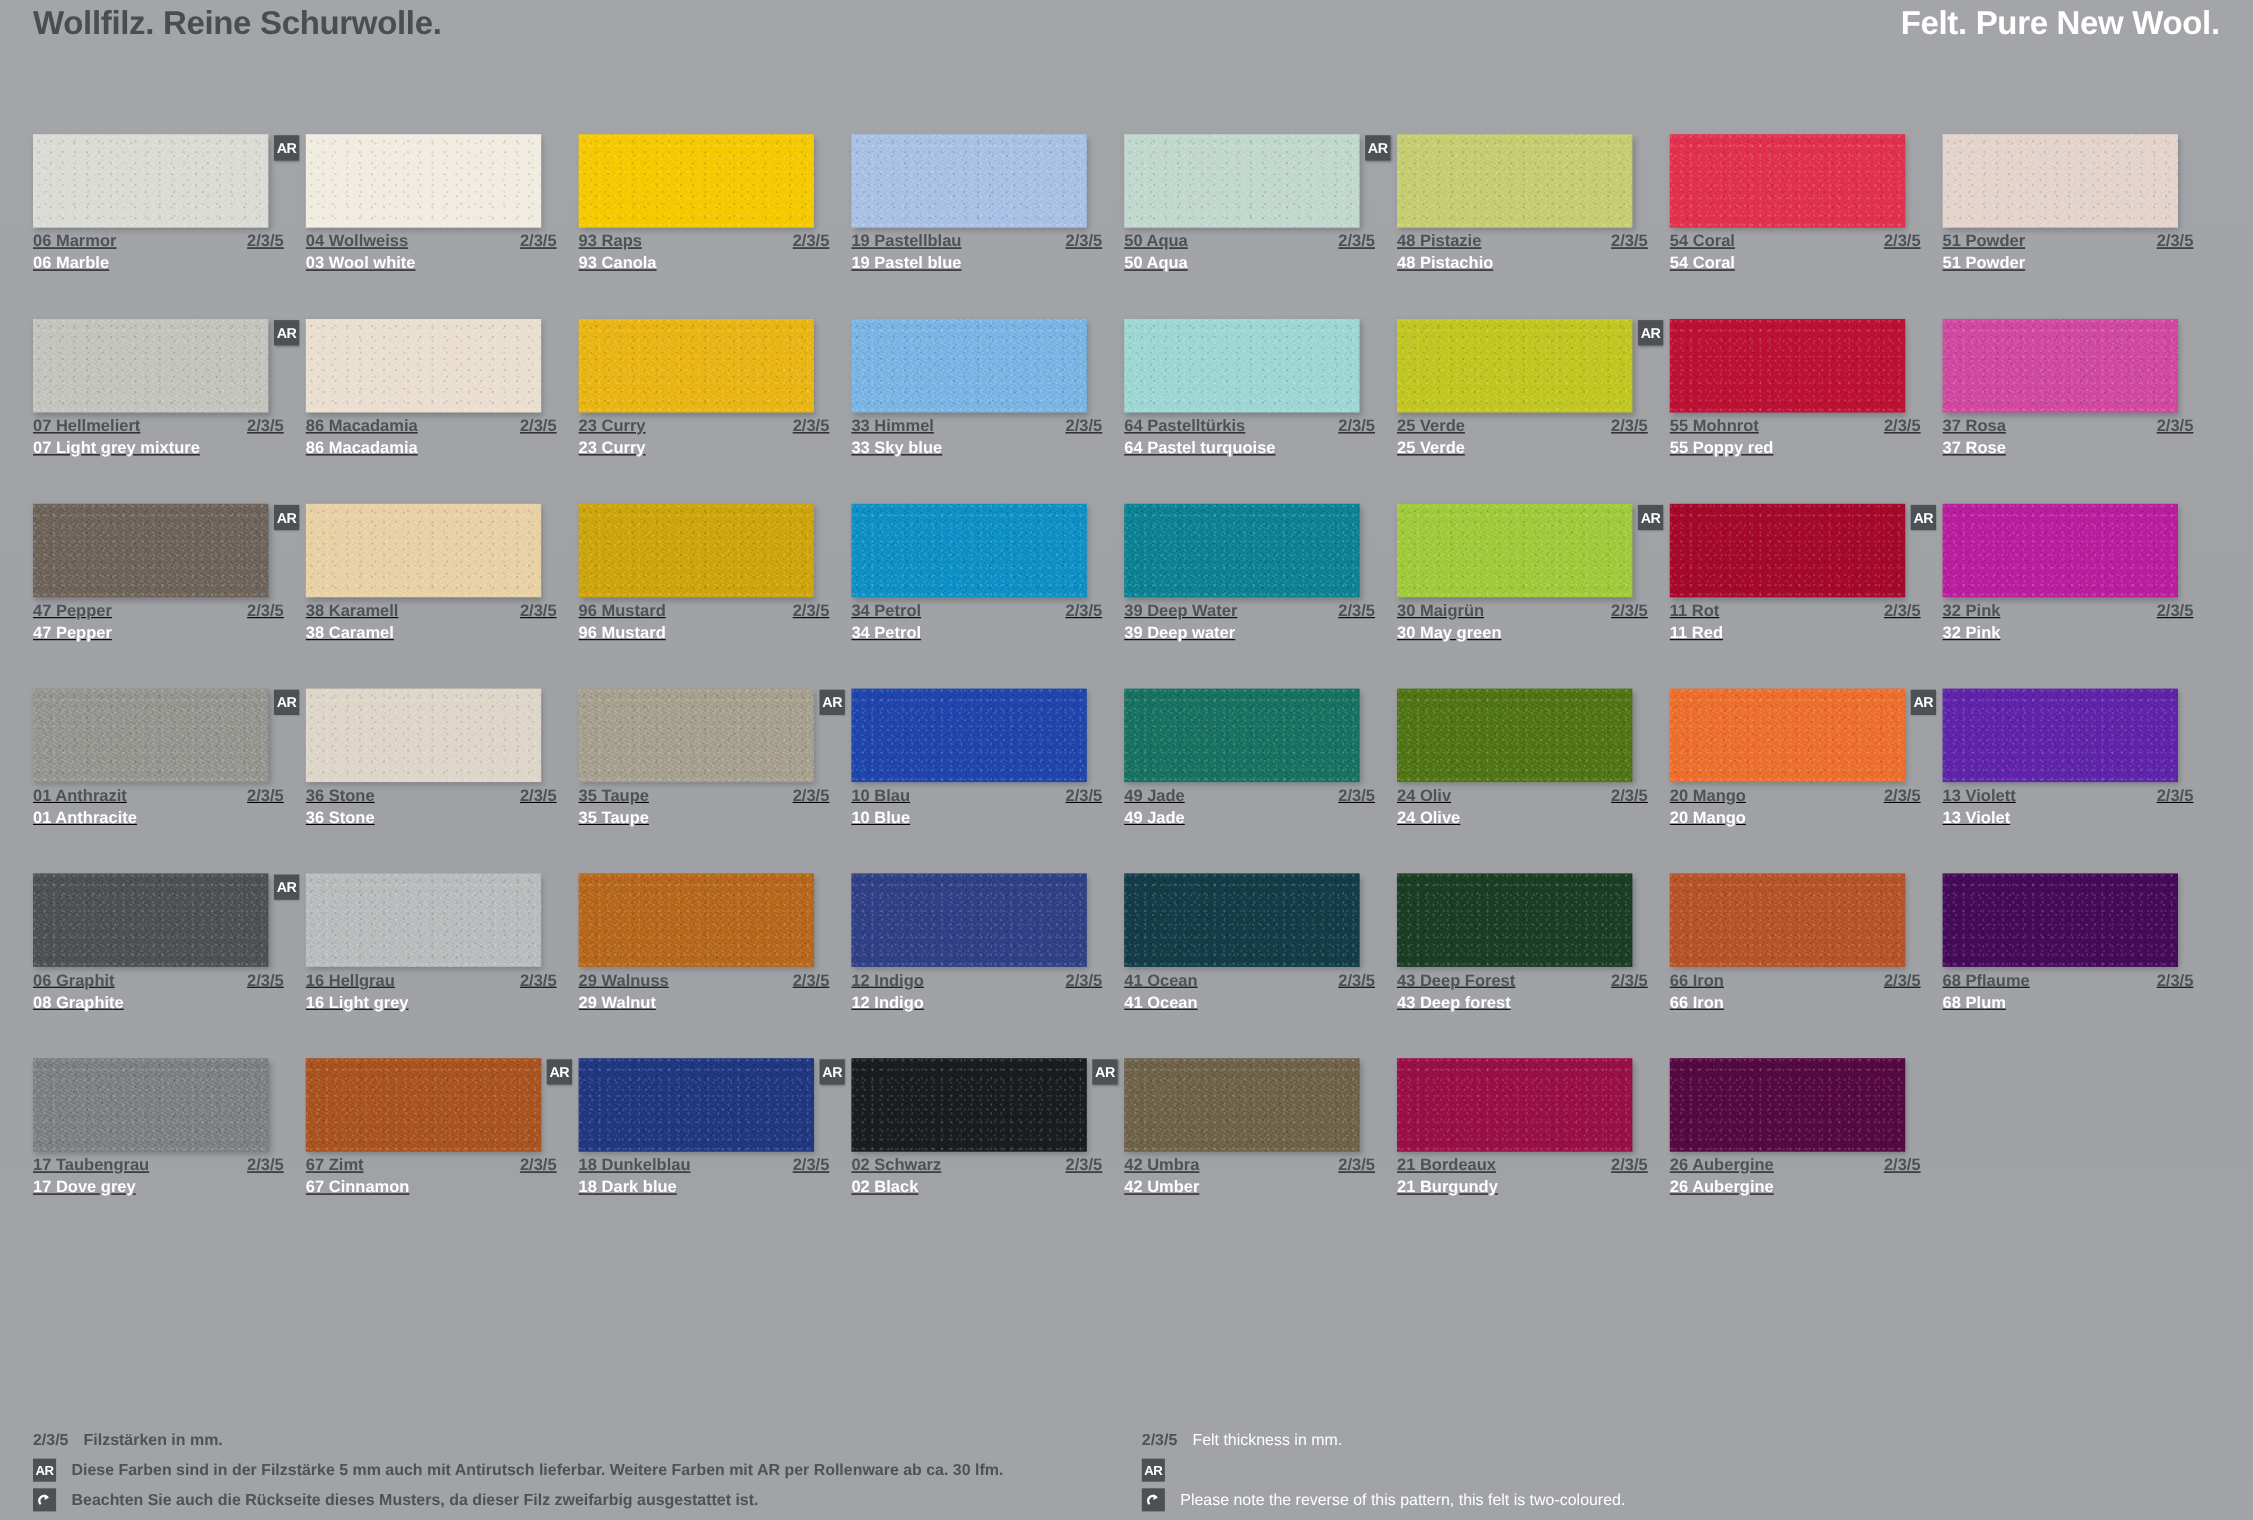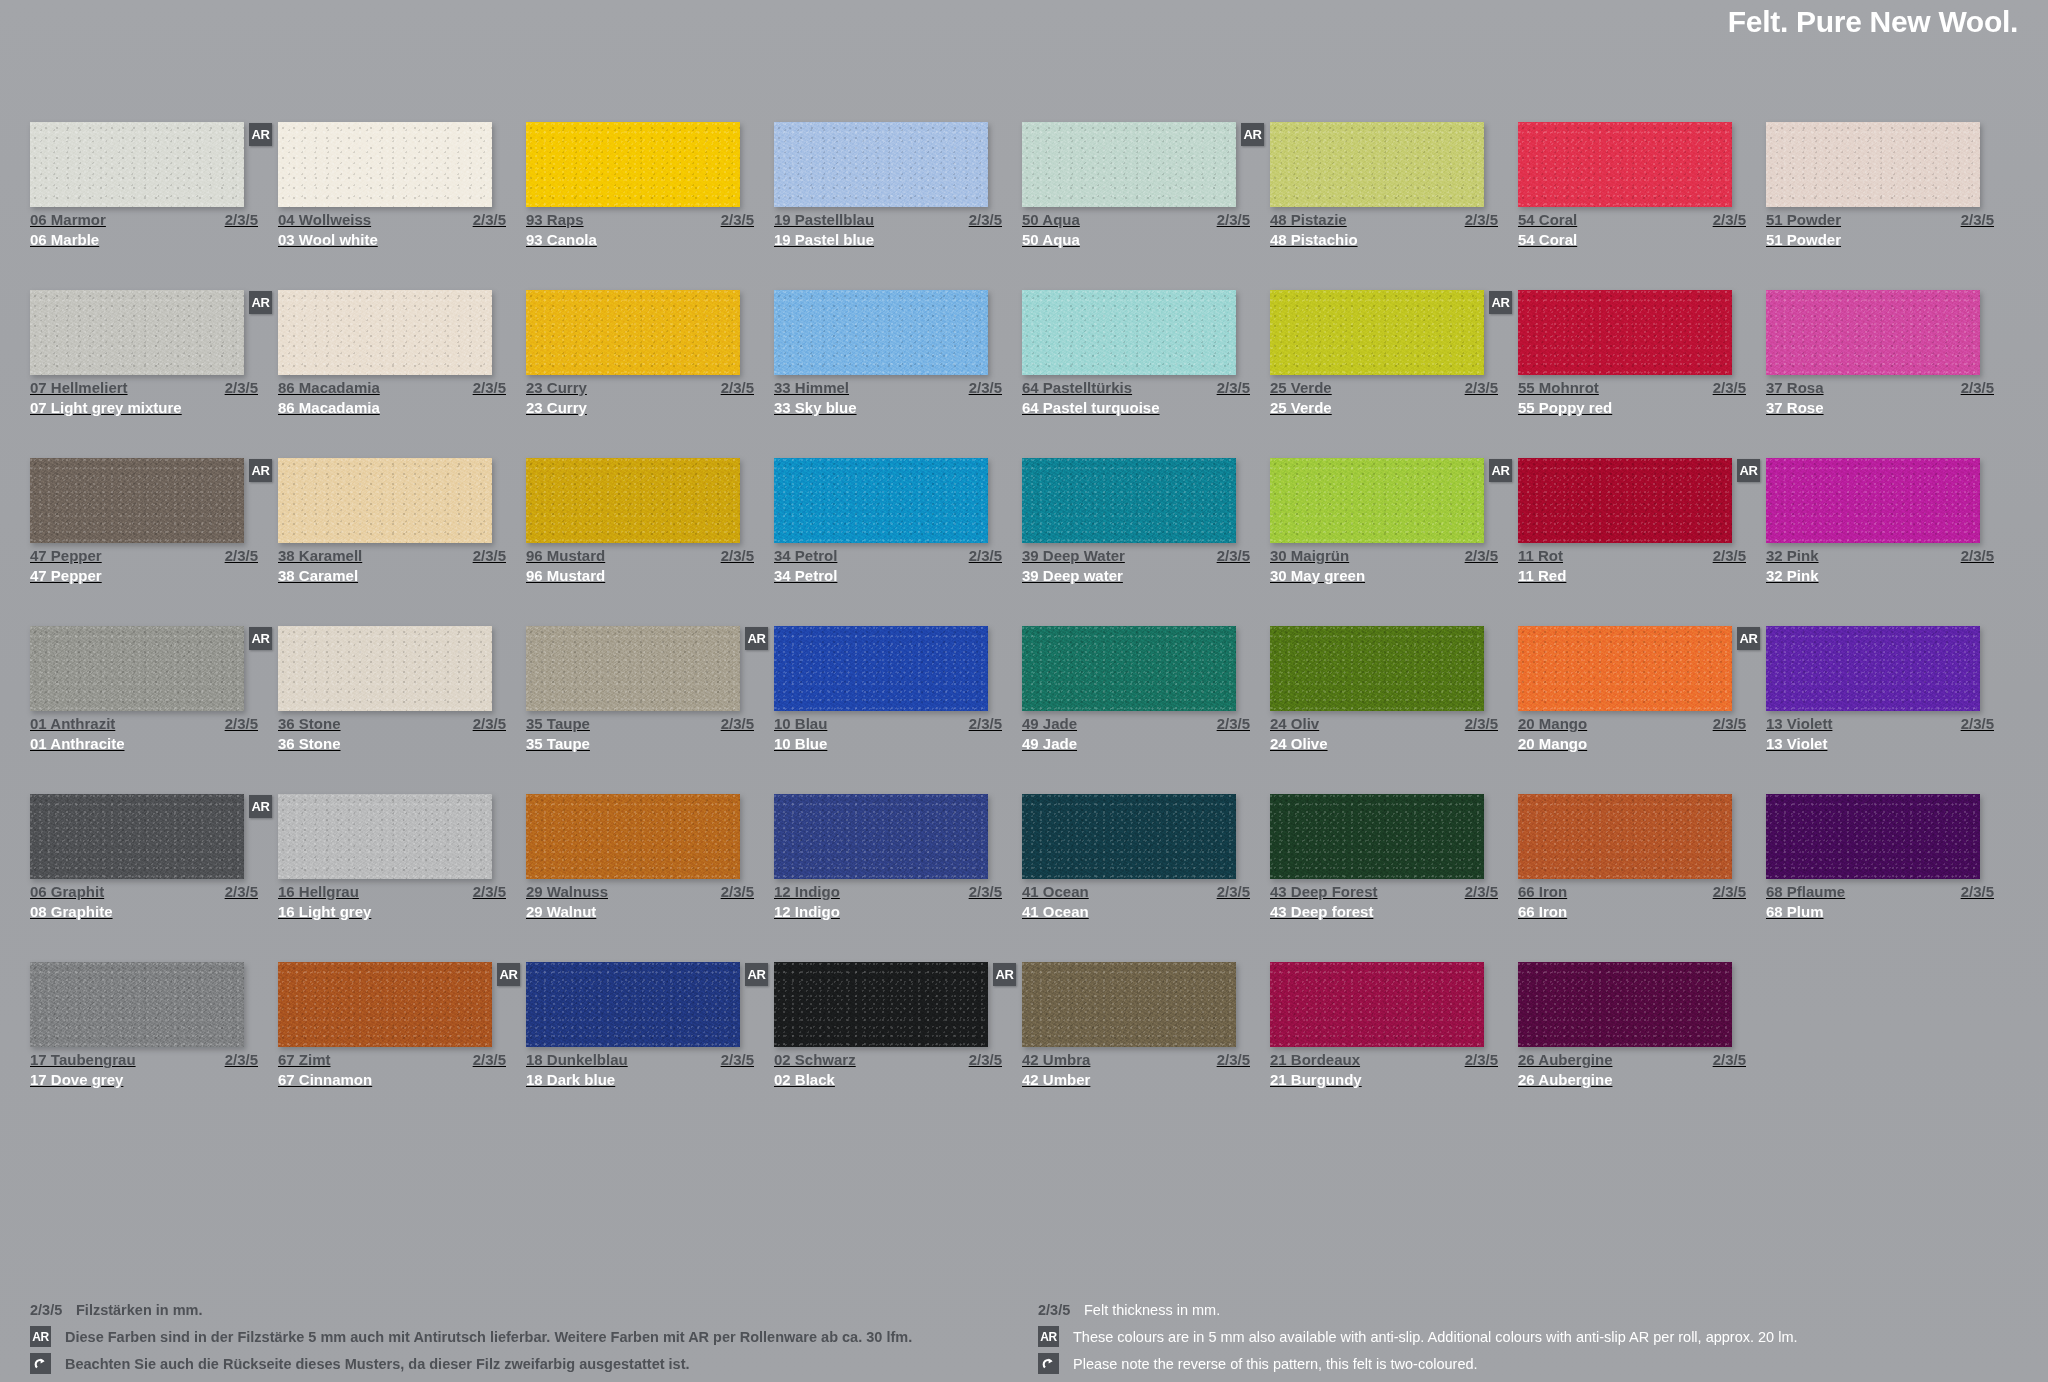--- a/index.html
+++ b/index.html
@@ -129,20 +129,21 @@
     margin-right: 14px;
     letter-spacing: -0.4px;
   }
 </style>
 </head>
 <body>
 
 <div id="page">
 
   <div class="header">
+    <div class="title-de">Wollfilz. Reine Schurwolle.</div>
     <div class="title-en">Felt. Pure New Wool.</div>
   </div>
 
   <div class="grid" id="swatch-grid">
       <div class="row">
         <div class="cell">
           <div class="swatch-wrap">
             <div class="swatch" style="background: rgb(217, 219, 212);">
               <div class="tex"></div>
               <div class="tex2"></div>
@@ -989,21 +990,20 @@
       </div>
     </div>
 
     <div class="foot-col foot-en">
       <div class="foot-line">
         <span class="foot-key">2/3/5</span>
         <span class="txt-light">Felt thickness in mm.</span>
       </div>
       <div class="foot-line">
         <span class="foot-badge">AR</span>
-        <span class="txt-light">These colours are in 5 mm also available with anti-slip. Additional colours with anti-slip AR per roll, approx. 20 lm.</span>
       </div>
       <div class="foot-line">
         <span class="foot-badge">
           <svg width="13" height="13" viewBox="0 0 13 13" aria-hidden="true">
             <path d="M3 10.5 A4.2 4.2 0 0 1 9.2 4.2" fill="none" stroke="#ffffff" stroke-width="2.1"></path>
             <path d="M6.6 1.4 L10.6 4.3 L6.6 6.6 Z" fill="#ffffff"></path>
           </svg>
         </span>
         <span class="txt-light">Please note the reverse of this pattern, this felt is two-coloured.</span>
       </div>

